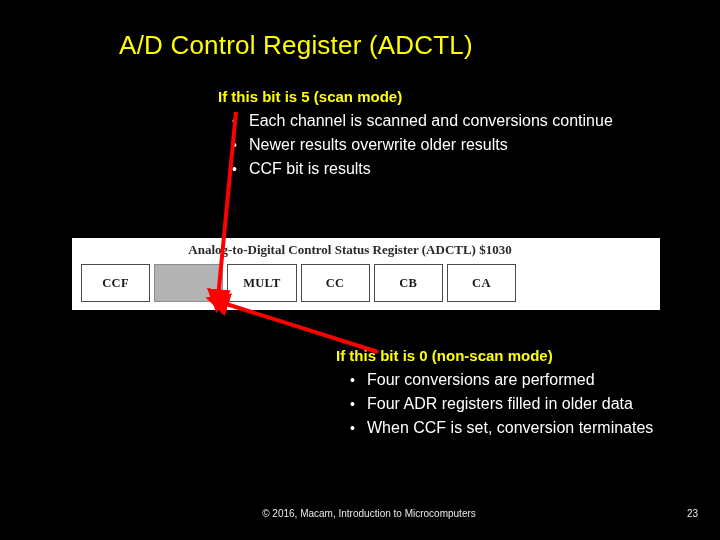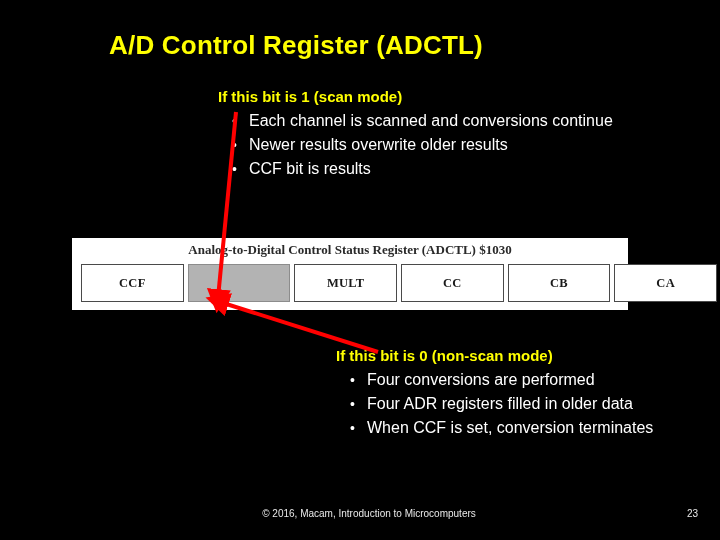--- a/index.html
+++ b/index.html
@@ -25,21 +25,21 @@
   }
 
   #title {
     position: absolute;
     left: 0;
     top: 30px;
     width: 592px;
     text-align: center;
     color: #ffff00;
     font-size: 26px;
-    font-weight: bold;
+    font-weight: normal;
     letter-spacing: 0.2px;
   }
 
   
   #top-block {
     position: absolute;
     left: 218px;
     top: 87px;
     width: 460px;
   }
@@ -81,37 +81,38 @@
   #bottom-block .lead { font-size: 15px; }
 
   
   #register-figure {
     position: absolute;
     left: 72px;
     top: 238px;
     width: 556px;
     height: 72px;
     background: #ffffff;
+    padding-left: 32px;
   }
   #register-caption {
     position: absolute;
     left: 0;
     top: 4px;
     width: 556px;
     text-align: center;
     color: #2a2a2a;
     font-size: 13px;
     font-weight: bold;
     font-family: "Liberation Serif", serif;
   }
   #register-cells {
     position: absolute;
     left: 9px;
     top: 26px;
-    width: 636px;
+    width: 435px;
     height: 38px;
     display: flex;
     border-radius: 9px;
   }
   .reg-cell {
     flex: 1 1 0;
     margin-right: 4px;
     border: 1px solid #4a4a4a;
     background: #ffffff;
     color: #1a1a1a;
@@ -158,21 +159,21 @@
   }
 </style>
 </head>
 <body>
 
 <div id="slide">
 
   <div id="title">A/D Control Register (ADCTL)</div>
 
   <div id="top-block">
-    <p class="lead">If this bit is 1 (scan mode)</p>
+    <p class="lead">If this bit is 5 (scan mode)</p>
     <ul class="bullets">
       <li>
         <span class="bullet-dot">•</span>
         <span>Each channel is scanned and conversions continue</span>
       </li>
       <li>
         <span class="bullet-dot">•</span>
         <span>Newer results overwrite older results</span>
       </li>
       <li>

